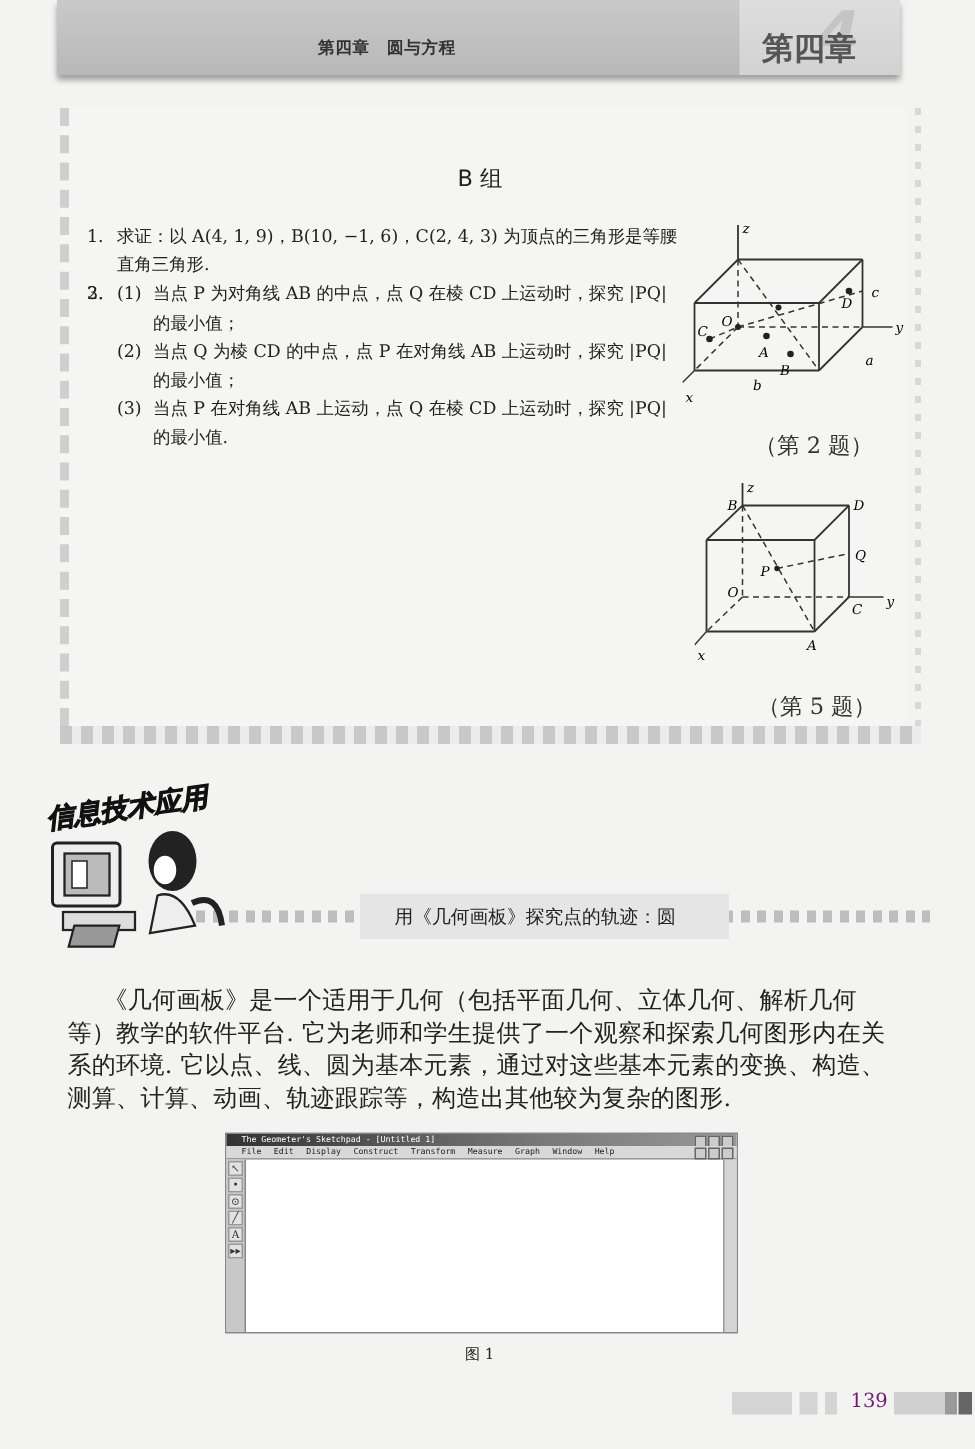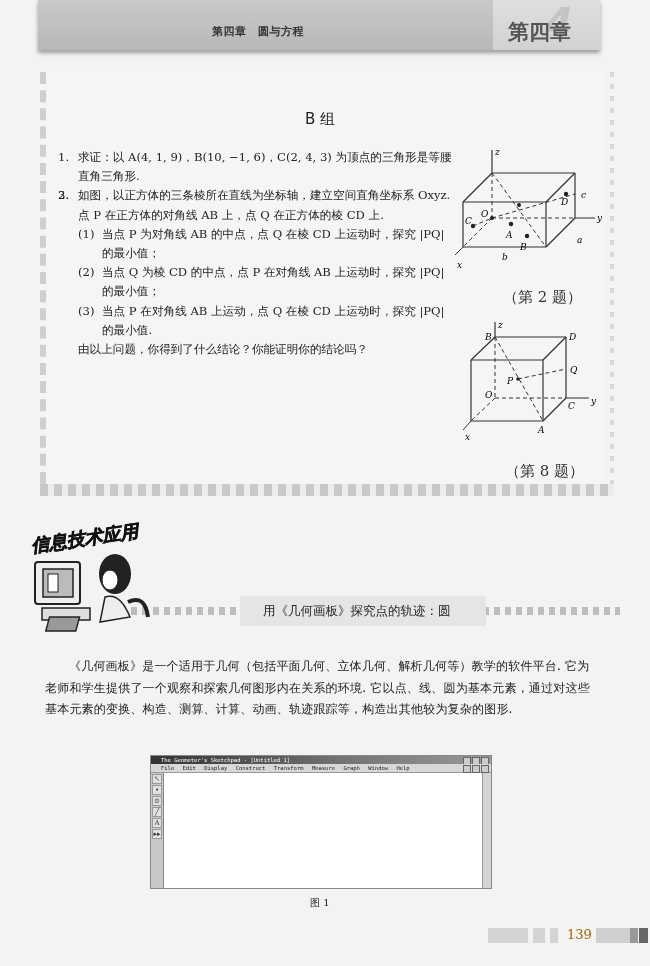--- a/index.html
+++ b/index.html
@@ -31,39 +31,39 @@
   .conclusion { padding-left:20px; }
   .figure { position:absolute; }
   .fig-caption { position:absolute; font-size:15px; color:#333; }
   .info-logo { position:absolute; left:30px; top:522px; width:150px; height:115px; }
   .info-banner-line { position:absolute; left:120px; top:607px; width:500px; height:8px;
                       background:repeating-linear-gradient(90deg,#bdbdbd 0 6px,transparent 6px 11px); }
   .info-banner { position:absolute; left:240px; top:596px; width:246px; height:30px;
                  background:#e5e5e5; }
   .info-banner-text { position:absolute; left:263px; top:603px; font-family:Liberation Sans, sans-serif;
                       font-size:12.5px; color:#222; }
-  .intro { position:absolute; left:45px; top:656px; width:555px; font-size:12px; line-height:21.5px;
+  .intro { position:absolute; left:45px; top:656px; width:555px; font-size:16px; line-height:21.5px;
            text-indent:24px; letter-spacing:0.2px; }
   .sketchpad { position:absolute; left:150px; top:755px; width:340px; height:132px; background:#fff;
                border:1px solid #888; }
   .sp-title { height:8px; background:linear-gradient(90deg,#333,#777 60%,#999); color:#fff;
               font-size:5.5px; line-height:8px; padding-left:10px; font-family:"DejaVu Sans Mono", monospace; position:relative; }
   .sp-menu { height:8px; background:#d8d8d8; font-size:5.5px; line-height:8px; padding-left:10px;
              font-family:"DejaVu Sans Mono", monospace; position:relative; border-bottom:1px solid #999; }
   .sp-menu span { margin-right:5px; }
   .sp-winbtns { position:absolute; right:2px; top:1px; display:flex; gap:1px; }
   .sp-winbtns i { display:block; width:6px; height:6px; background:#ccc; border:1px solid #666; font-size:4px; }
   .sp-toolbar { position:absolute; left:0; top:17px; width:12px; bottom:0; background:#c8c8c8; border-right:1px solid #888; }
   .sp-tool { width:10px; height:10px; margin:1px 0 0 1px; background:#e2e2e2; border:1px solid #999;
              box-sizing:border-box; font-size:7px; text-align:center; line-height:9px; color:#333; }
   .sp-scroll { position:absolute; right:0; top:17px; width:8px; bottom:0; background:#d4d4d4; border-left:1px solid #999; }
   .fig1-caption { position:absolute; left:310px; top:896px; font-size:10px; }
   .page-number-bar { position:absolute; left:488px; top:928px; width:162px; height:15px; }
   .pn-seg { position:absolute; top:0; height:15px; }
-  .page-number { position:absolute; left:567px; top:927px; font-size:13px; color:#a16207; }
+  .page-number { position:absolute; left:567px; top:927px; font-size:13px; color:#701a75; }
 </style>
 </head>
 <body>
 
 <div class="header-band"></div>
 <div class="header-title">第四章　圆与方程</div>
 <div class="header-chapter-box"></div>
 <div class="chapter-numeral">4</div>
 <div class="header-chapter">第四章</div>
 
@@ -73,35 +73,33 @@
 <div class="problems">
   <div class="problem">
     <span class="num">1.</span>
     <span>求证：以 A(4, 1, 9)，B(10, −1, 6)，C(2, 4, 3) 为顶点的三角形是等腰直角三角形.</span>
   </div>
   <div class="problem">
     <span class="num">2.</span>
   </div>
   <div class="problem">
     <span class="num">3.</span>
-    <span>如图，以正方体的三条棱所在直线为坐标轴，建立空间直角坐标系 Oxyz. 点 P 在正方体的对角线 AB 上，点 Q 在正方体的棱 CD 上.</span>
     <div class="sub" style="padding-left:24px;">
       <span class="num">(1)</span>
       <span>当点 P 为对角线 AB 的中点，点 Q 在棱 CD 上运动时，探究 |PQ| 的最小值；</span>
     </div>
     <div class="sub" style="padding-left:24px;">
       <span class="num">(2)</span>
       <span>当点 Q 为棱 CD 的中点，点 P 在对角线 AB 上运动时，探究 |PQ| 的最小值；</span>
     </div>
     <div class="sub" style="padding-left:24px;">
       <span class="num">(3)</span>
       <span>当点 P 在对角线 AB 上运动，点 Q 在棱 CD 上运动时，探究 |PQ| 的最小值.</span>
     </div>
   </div>
-  <div class="conclusion">由以上问题，你得到了什么结论？你能证明你的结论吗？</div>
 </div>
 
 <svg class="figure" style="left:455px;top:150px;" width="165" height="125" viewBox="0 0 165 125" font-family="DejaVu Serif, serif" font-style="italic" font-size="9">
   <g stroke="#333" stroke-width="1.2" fill="none">
     <line x1="8" y1="52" x2="8" y2="97"></line>
       <line x1="8" y1="97" x2="91" y2="97"></line>
     <line x1="91" y1="97" x2="91" y2="52"></line>
       <line x1="8" y1="52" x2="91" y2="52"></line>
     <line x1="8" y1="52" x2="37" y2="23"></line>
       <line x1="37" y1="23" x2="120" y2="23"></line>
@@ -169,21 +167,21 @@
   <text x="128" y="82">y</text>
   <text x="2" y="118">x</text>
   <text x="22" y="76">O</text>
   <text x="75" y="111">A</text>
   <text x="22" y="18">B</text>
   <text x="105" y="87">C</text>
   <text x="106" y="18">D</text>
   <text x="44" y="62">P</text>
   <text x="107" y="51">Q</text>
 </svg>
-<div class="fig-caption" style="left:505px;top:462px;">（第 8 题）</div>
+<div class="fig-caption" style="left:505px;top:462px;">（第 5 题）</div>
 
 <div class="info-banner-line"></div>
 <svg class="info-logo" viewBox="0 0 150 115" width="150" height="115">
   <g>
     <rect x="5" y="40" width="45" height="42" rx="3" fill="#eee" stroke="#222" stroke-width="2"></rect>
     <rect x="13" y="47" width="30" height="28" fill="#bbb" stroke="#222" stroke-width="1.5"></rect>
     <rect x="18" y="52" width="10" height="18" fill="#fff" stroke="#222"></rect>
     <rect x="12" y="86" width="48" height="12" fill="#ddd" stroke="#222" stroke-width="1.5"></rect>
     <rect x="45" y="95" width="30" height="14" fill="#999" stroke="#222" stroke-width="1.5" transform="skewX(-15)"></rect>
     <ellipse cx="85" cy="52" rx="16" ry="20" fill="#222"></ellipse>

